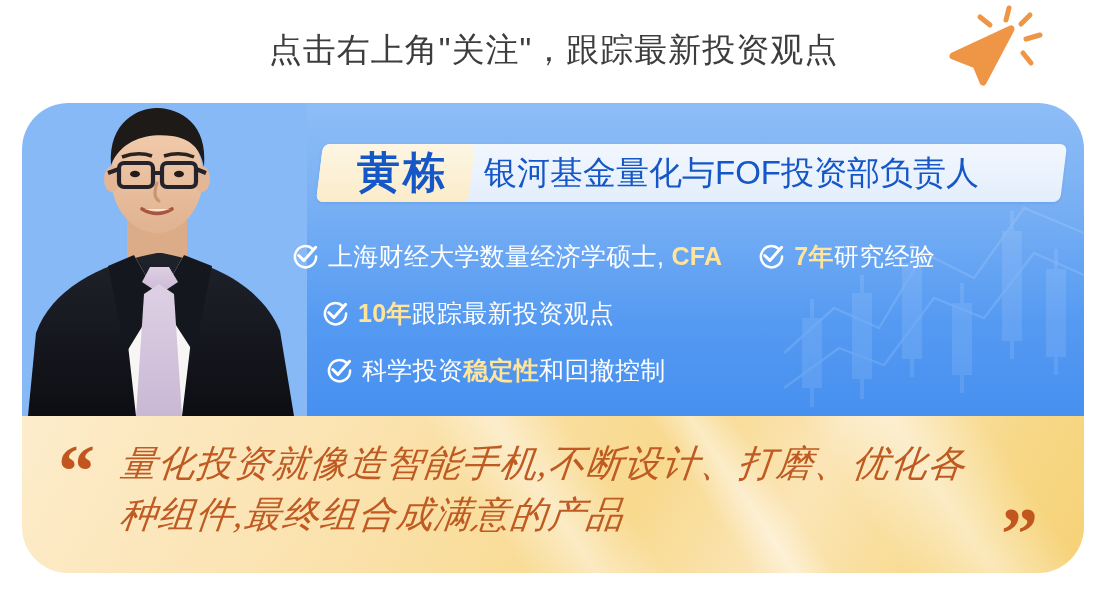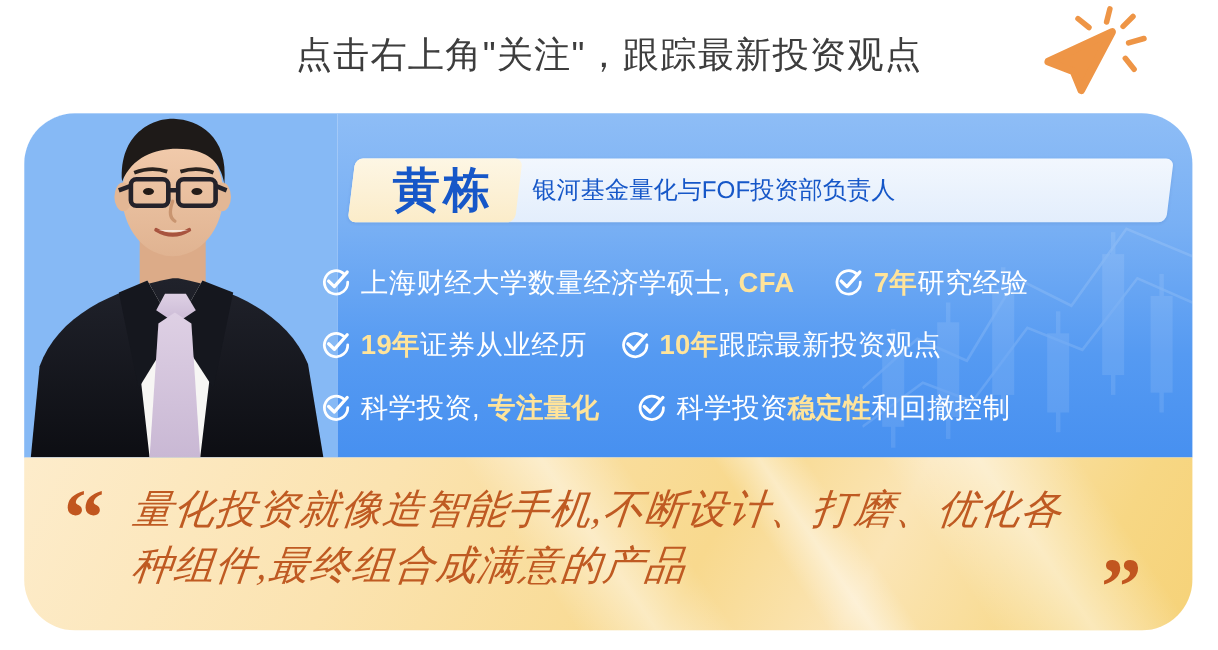--- a/index.html
+++ b/index.html
@@ -58,21 +58,21 @@
   }
   .name-text{
     position:absolute; left:22px; top:0; width:130px; height:58px;
     display:flex; align-items:center; justify-content:center;
     font-size:43px; font-weight:bold; color:#1657c8;
     letter-spacing:3px;
   }
   .title-text{
     position:absolute; left:168px; top:0; height:58px;
     display:flex; align-items:center;
-    font-size:22px; color:#1657c8; white-space:nowrap;
+    font-size:33px; color:#1657c8; white-space:nowrap;
     letter-spacing:0px;
   }
 
   
   .creds{ position:absolute; left:292px; top:228px; width:800px; }
   .cred-row{ display:flex; align-items:center; height:57px; }
   .cred-item{ display:flex; align-items:center; white-space:nowrap; }
   .check{ width:27px; height:27px; flex:none; margin-right:9px; }
   .cred-label{ font-size:25px; color:#ffffff; letter-spacing:.3px;text-align:right; }
   .hl{ color:#ffe49a; font-weight:bold; }
@@ -242,44 +242,30 @@
       <div class="gap1"></div>
       <div class="cred-item">
         <svg class="check" viewBox="0 0 28 28">
           <path d="M24.5 4.5 L12.4 18.2 L7 13" fill="none" stroke="#ffffff" stroke-width="3.1" stroke-linecap="round" stroke-linejoin="round"></path>
           <path d="M21.5 6.2 A11 11 0 1 0 25 14" fill="none" stroke="#ffffff" stroke-width="2.6" stroke-linecap="round"></path>
         </svg>
         <span class="cred-label"><span class="hl">7年</span><span>研究经验</span></span>
       </div>
     </div>
     <div class="cred-row">
-      <div class="cred-item">
-        <svg class="check" viewBox="0 0 28 28">
-          <path d="M24.5 4.5 L12.4 18.2 L7 13" fill="none" stroke="#ffffff" stroke-width="3.1" stroke-linecap="round" stroke-linejoin="round"></path>
-          <path d="M21.5 6.2 A11 11 0 1 0 25 14" fill="none" stroke="#ffffff" stroke-width="2.6" stroke-linecap="round"></path>
-        </svg>
-        <span class="cred-label"><span class="hl">19年</span><span>证券从业经历</span></span>
-      </div>
       <div class="gap2"></div>
       <div class="cred-item">
         <svg class="check" viewBox="0 0 28 28">
           <path d="M24.5 4.5 L12.4 18.2 L7 13" fill="none" stroke="#ffffff" stroke-width="3.1" stroke-linecap="round" stroke-linejoin="round"></path>
           <path d="M21.5 6.2 A11 11 0 1 0 25 14" fill="none" stroke="#ffffff" stroke-width="2.6" stroke-linecap="round"></path>
         </svg>
         <span class="cred-label"><span class="hl">10年</span><span>跟踪最新投资观点</span></span>
       </div>
     </div>
     <div class="cred-row">
-      <div class="cred-item">
-        <svg class="check" viewBox="0 0 28 28">
-          <path d="M24.5 4.5 L12.4 18.2 L7 13" fill="none" stroke="#ffffff" stroke-width="3.1" stroke-linecap="round" stroke-linejoin="round"></path>
-          <path d="M21.5 6.2 A11 11 0 1 0 25 14" fill="none" stroke="#ffffff" stroke-width="2.6" stroke-linecap="round"></path>
-        </svg>
-        <span class="cred-label"><span>科学投资, </span><span class="hl">专注量化</span></span>
-      </div>
       <div class="gap3"></div>
       <div class="cred-item">
         <svg class="check" viewBox="0 0 28 28">
           <path d="M24.5 4.5 L12.4 18.2 L7 13" fill="none" stroke="#ffffff" stroke-width="3.1" stroke-linecap="round" stroke-linejoin="round"></path>
           <path d="M21.5 6.2 A11 11 0 1 0 25 14" fill="none" stroke="#ffffff" stroke-width="2.6" stroke-linecap="round"></path>
         </svg>
         <span class="cred-label"><span>科学投资</span><span class="hl">稳定性</span><span>和回撤控制</span></span>
       </div>
     </div>
   </div>

